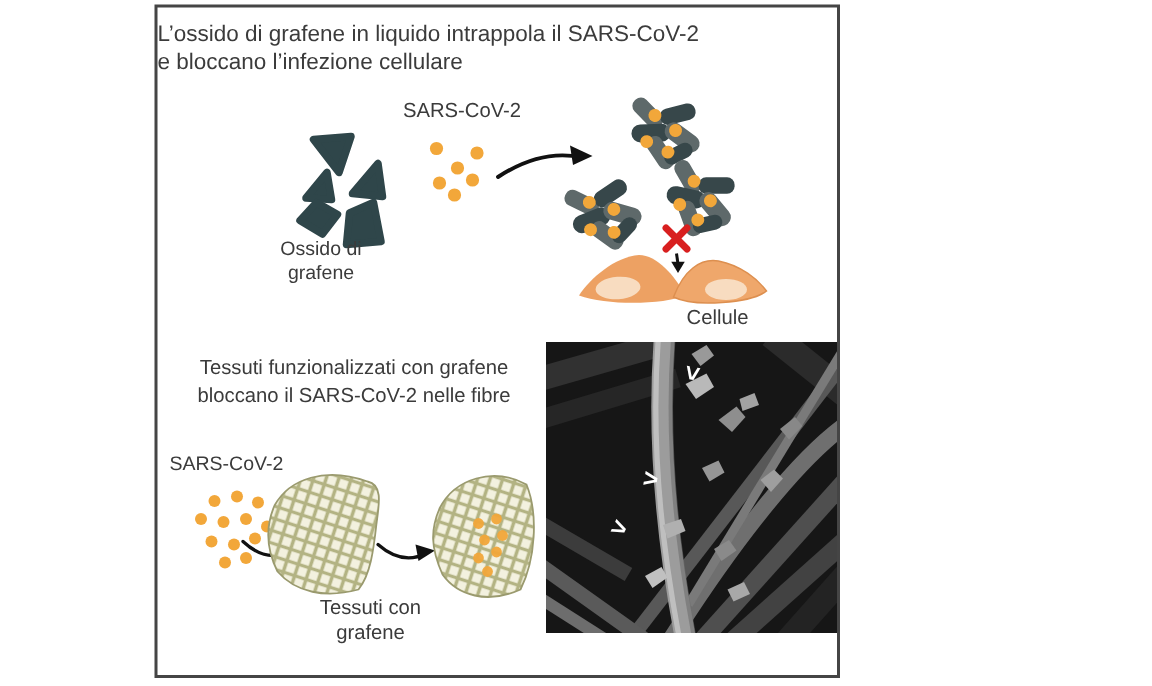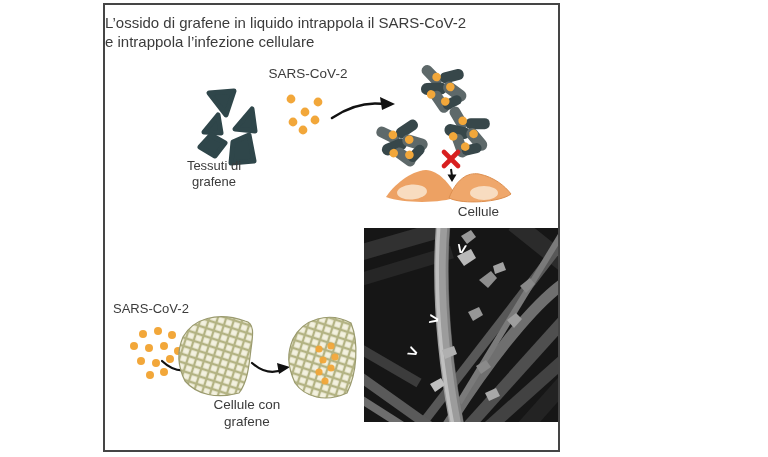--- a/index.html
+++ b/index.html
@@ -166,34 +166,38 @@
             <text transform="translate(93,15) rotate(100)">&gt;</text>
             <text transform="translate(64,96) rotate(10)">&gt;</text>
             <text transform="translate(42,127) rotate(25)">&gt;</text>
           </g>
         </g>
       </g>
     </svg>
 
     <div class="lbl title-top">
       <div>L’ossido di grafene in liquido intrappola il SARS-CoV-2</div>
-      <div>e intrappola l’infezione cellulare</div>
+      <div>e bloccano l’infezione cellulare</div>
     </div>
 
     <div class="lbl virus-top">SARS-CoV-2</div>
 
     <div class="lbl go-label">
-      <div>Tessuti di</div>
+      <div>Ossido di</div>
       <div>grafene</div>
     </div>
 
     <div class="lbl cells-label">Cellule</div>
 
+    <div class="lbl title-bottom">
+      <div>Tessuti funzionalizzati con grafene</div>
+      <div>bloccano il SARS-CoV-2 nelle fibre</div>
+    </div>
 
     <div class="lbl virus-bottom">SARS-CoV-2</div>
 
     <div class="lbl fabric-label">
-      <div>Cellule con</div>
+      <div>Tessuti con</div>
       <div>grafene</div>
     </div>
 
   </div>
 </div>
 
 </body></html>

